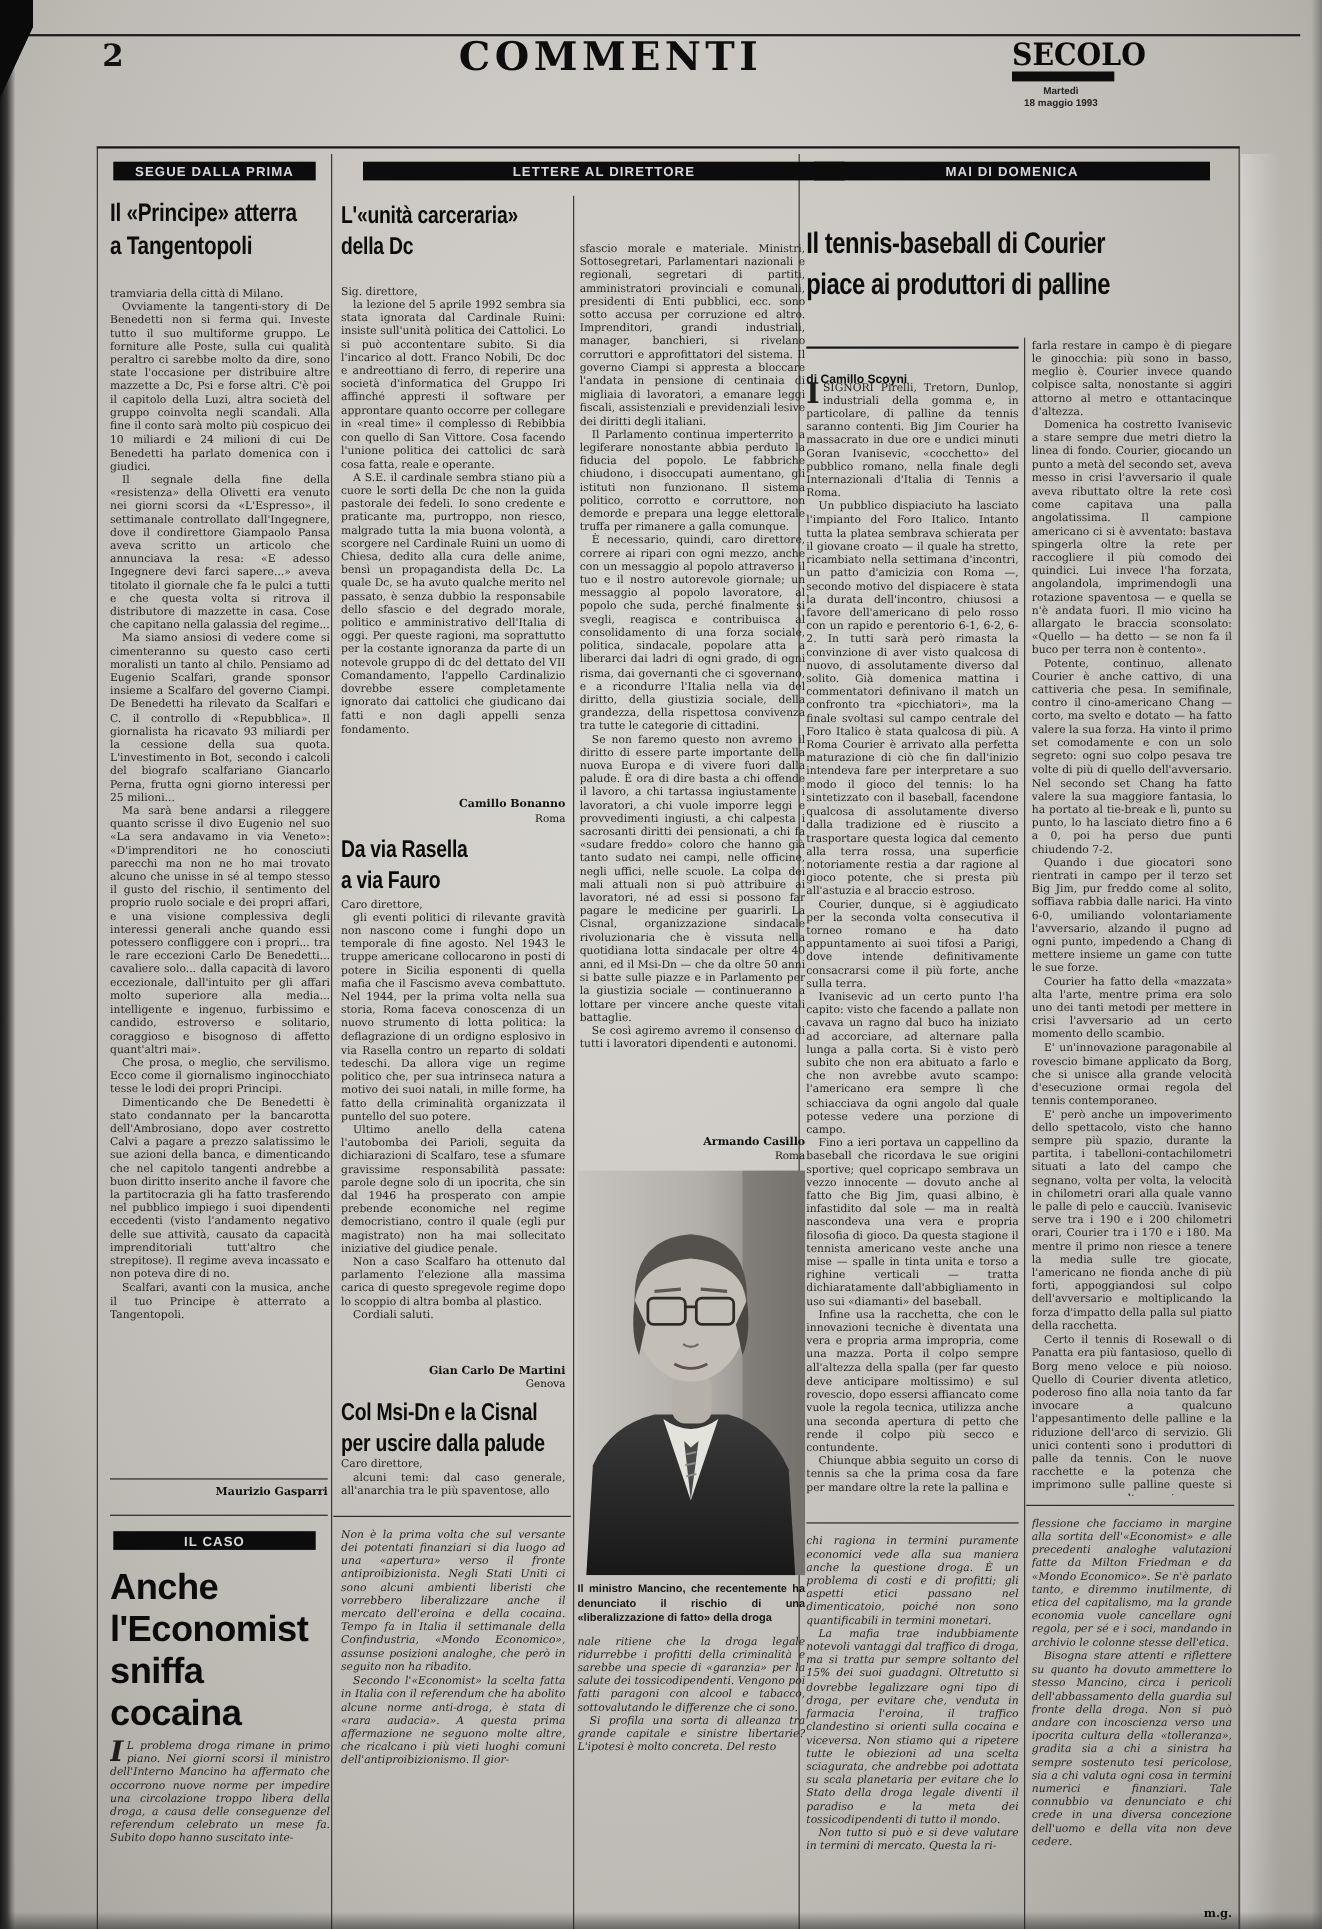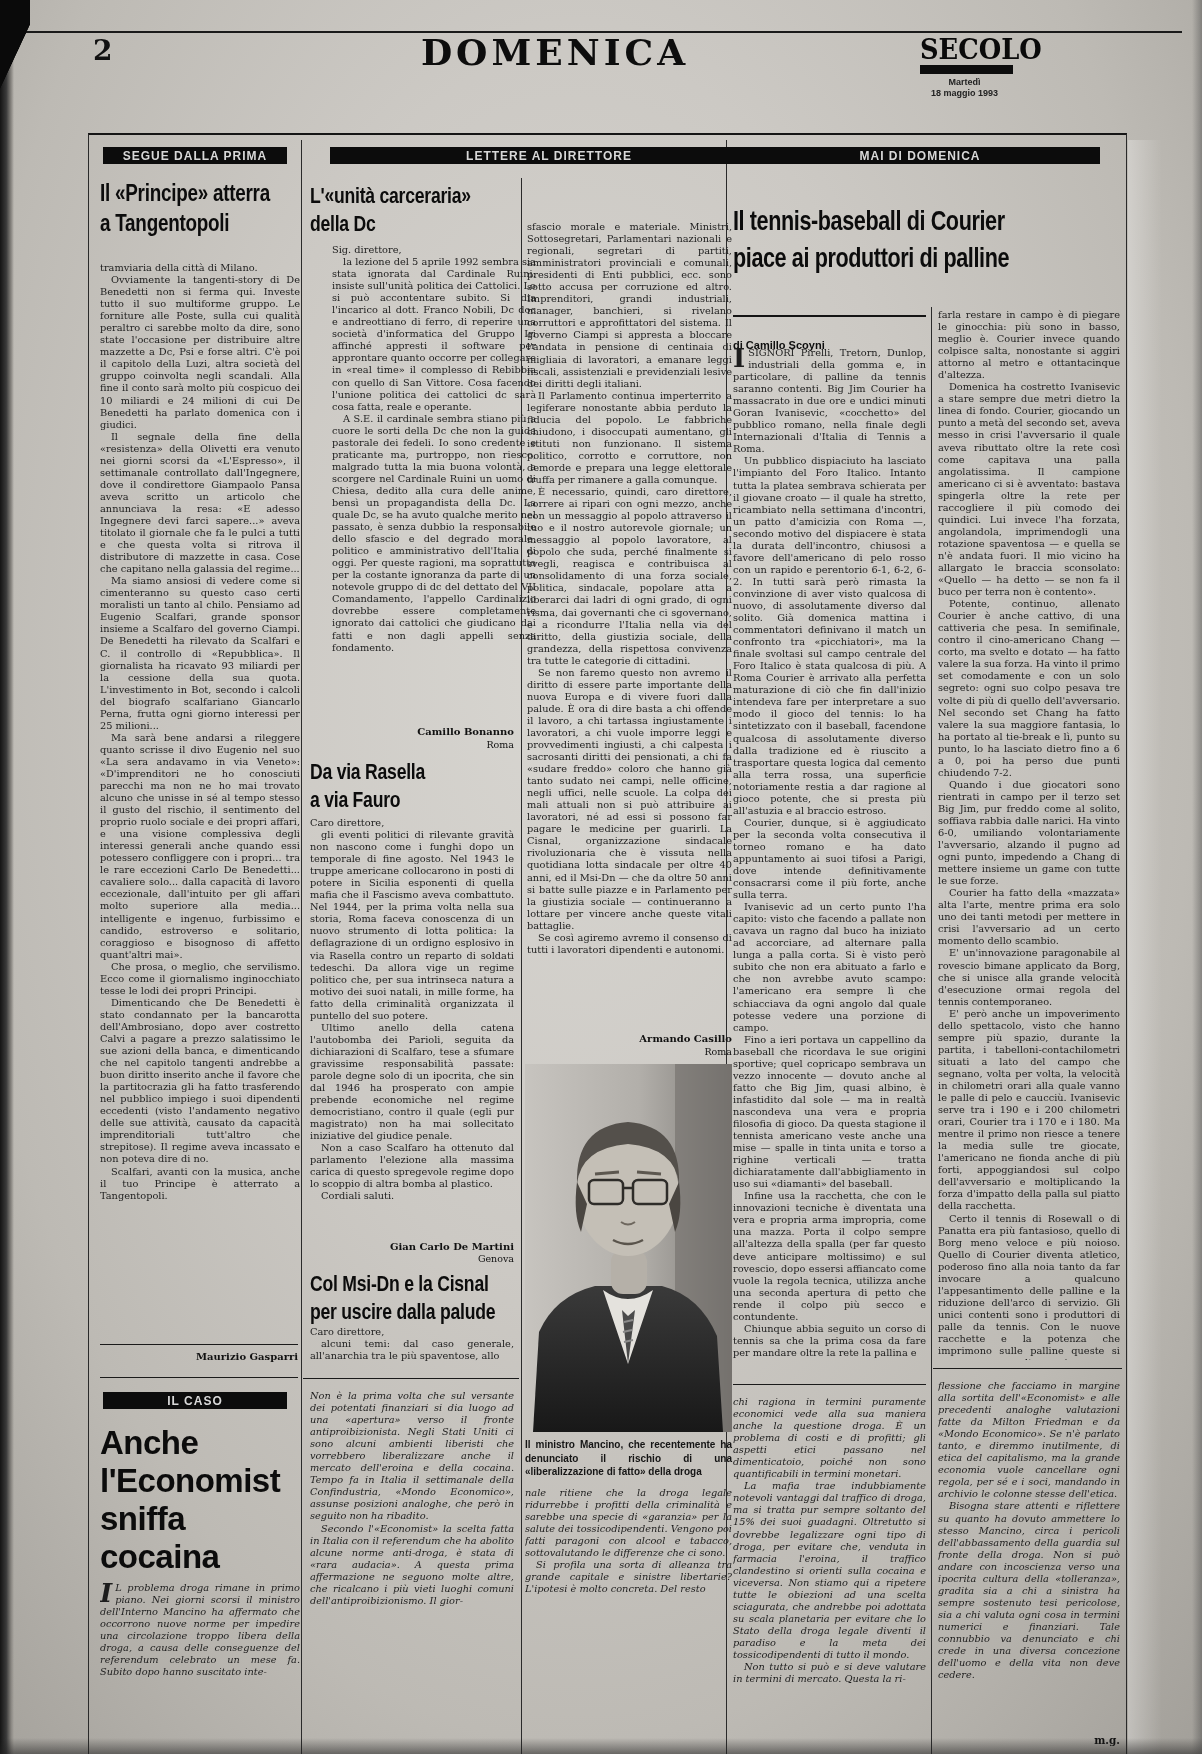--- a/index.html
+++ b/index.html
@@ -71,21 +71,21 @@
   #initials{font-weight:bold;font-size:10.5px;color:#111;text-align:right;}
 </style>
 </head>
 <body>
 
 <div id="paper"></div>
 <div id="gutter-right"></div>
 
 <div class="abs" id="topline"></div>
 <div class="abs" id="page-number">2</div>
-<div class="abs" id="commenti">DOMENICA</div>
+<div class="abs" id="commenti">COMMENTI</div>
 <div class="abs" id="masthead">SECOLO</div>
 <div class="abs" id="masthead-bar"></div>
 <div class="abs dateline" style="top:77px;">Martedì</div>
 <div class="abs dateline" style="top:88px;">18 maggio 1993</div>
 
 <div class="abs" id="frame"></div>
 <div class="abs vrule" style="left:301px;top:140px;height:1614px;"></div>
 <div class="abs vrule" style="left:726px;top:140px;height:1614px;"></div>
 <div class="abs vrule" style="left:521px;top:178px;height:1576px;"></div>
 <div class="abs vrule" style="left:931px;top:307px;height:1447px;"></div>
@@ -114,21 +114,21 @@
 <div class="abs headline hl-caso" style="left:100px;top:1424px;width:210px;">Anche
 l'Economist
 sniffa
 cocaina</div>
 <div class="abs body-text ital dropcap" style="left:100px;top:1582px;width:200px;height:172px;">
     <p>IL problema droga rimane in primo piano. Nei giorni scorsi il ministro dell'Interno Mancino ha affermato che occorrono nuove norme per impedire una circolazione troppo libera della droga, a causa delle conseguenze del referendum celebrato un mese fa. Subito dopo hanno suscitato inte-</p>
   </div>
 
 <div class="abs headline hl-letter" style="left:310px;top:182px;width:260px;">L'«unità carceraria»
 della Dc</div>
-<div class="abs body-text cont" style="left:310px;top:244px;width:204px;height:464px;margin-left:22px;">
+<div class="abs body-text cont" style="left:310px;top:260px;width:204px;height:464px;">
     <p>Sig. direttore,</p>
     <p>la lezione del 5 aprile 1992 sembra sia stata ignorata dal Cardinale Ruini: insiste sull'unità politica dei Cattolici. Lo si può accontentare subito. Si dia l'incarico al dott. Franco Nobili, Dc doc e andreottiano di ferro, di reperire una società d'informatica del Gruppo Iri affinché appresti il software per approntare quanto occorre per collegare in «real time» il complesso di Rebibbia con quello di San Vittore. Cosa facendo l'unione politica dei cattolici dc sarà cosa fatta, reale e operante.</p>
     <p>A S.E. il cardinale sembra stiano più a cuore le sorti della Dc che non la guida pastorale dei fedeli. Io sono credente e praticante ma, purtroppo, non riesco, malgrado tutta la mia buona volontà, a scorgere nel Cardinale Ruini un uomo di Chiesa, dedito alla cura delle anime, bensì un propagandista della Dc. La quale Dc, se ha avuto qualche merito nel passato, è senza dubbio la responsabile dello sfascio e del degrado morale, politico e amministrativo dell'Italia di oggi. Per queste ragioni, ma soprattutto per la costante ignoranza da parte di un notevole gruppo di dc del dettato del VII Comandamento, l'appello Cardinalizio dovrebbe essere completamente ignorato dai cattolici che giudicano dai fatti e non dagli appelli senza fondamento.</p>
   </div>
 <div class="abs sig" style="left:310px;top:726px;width:204px;">Camillo Bonanno</div>
 <div class="abs place" style="left:310px;top:739px;width:204px;">Roma</div>
 
 <div class="abs headline hl-letter" style="left:310px;top:758px;width:260px;">Da via Rasella
 a via Fauro</div>
 <div class="abs body-text cont" style="left:310px;top:817px;width:204px;height:416px;">

